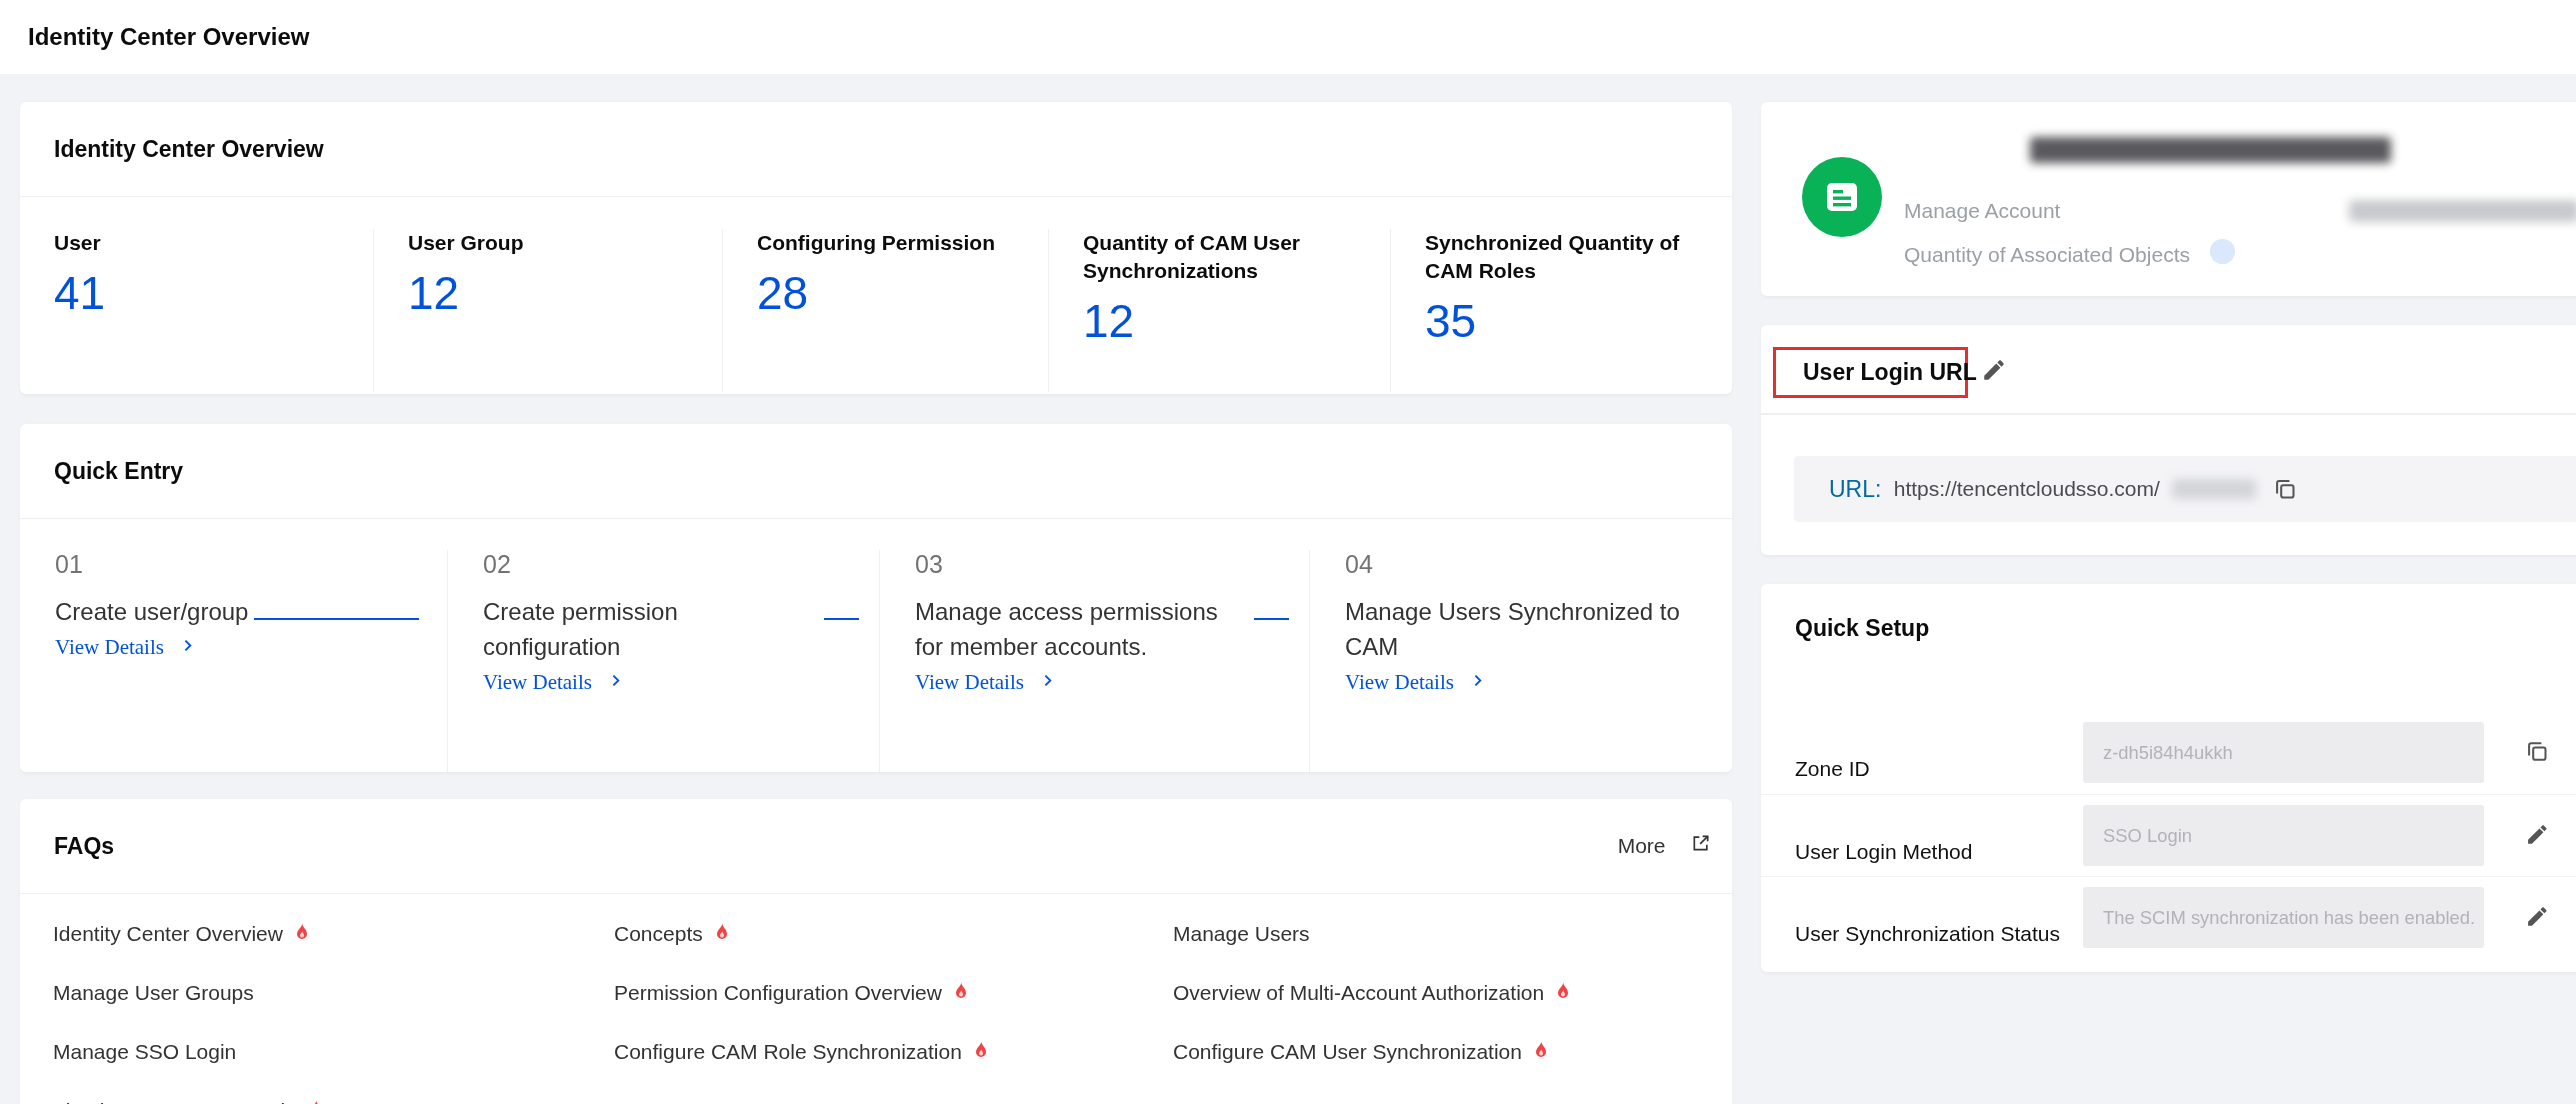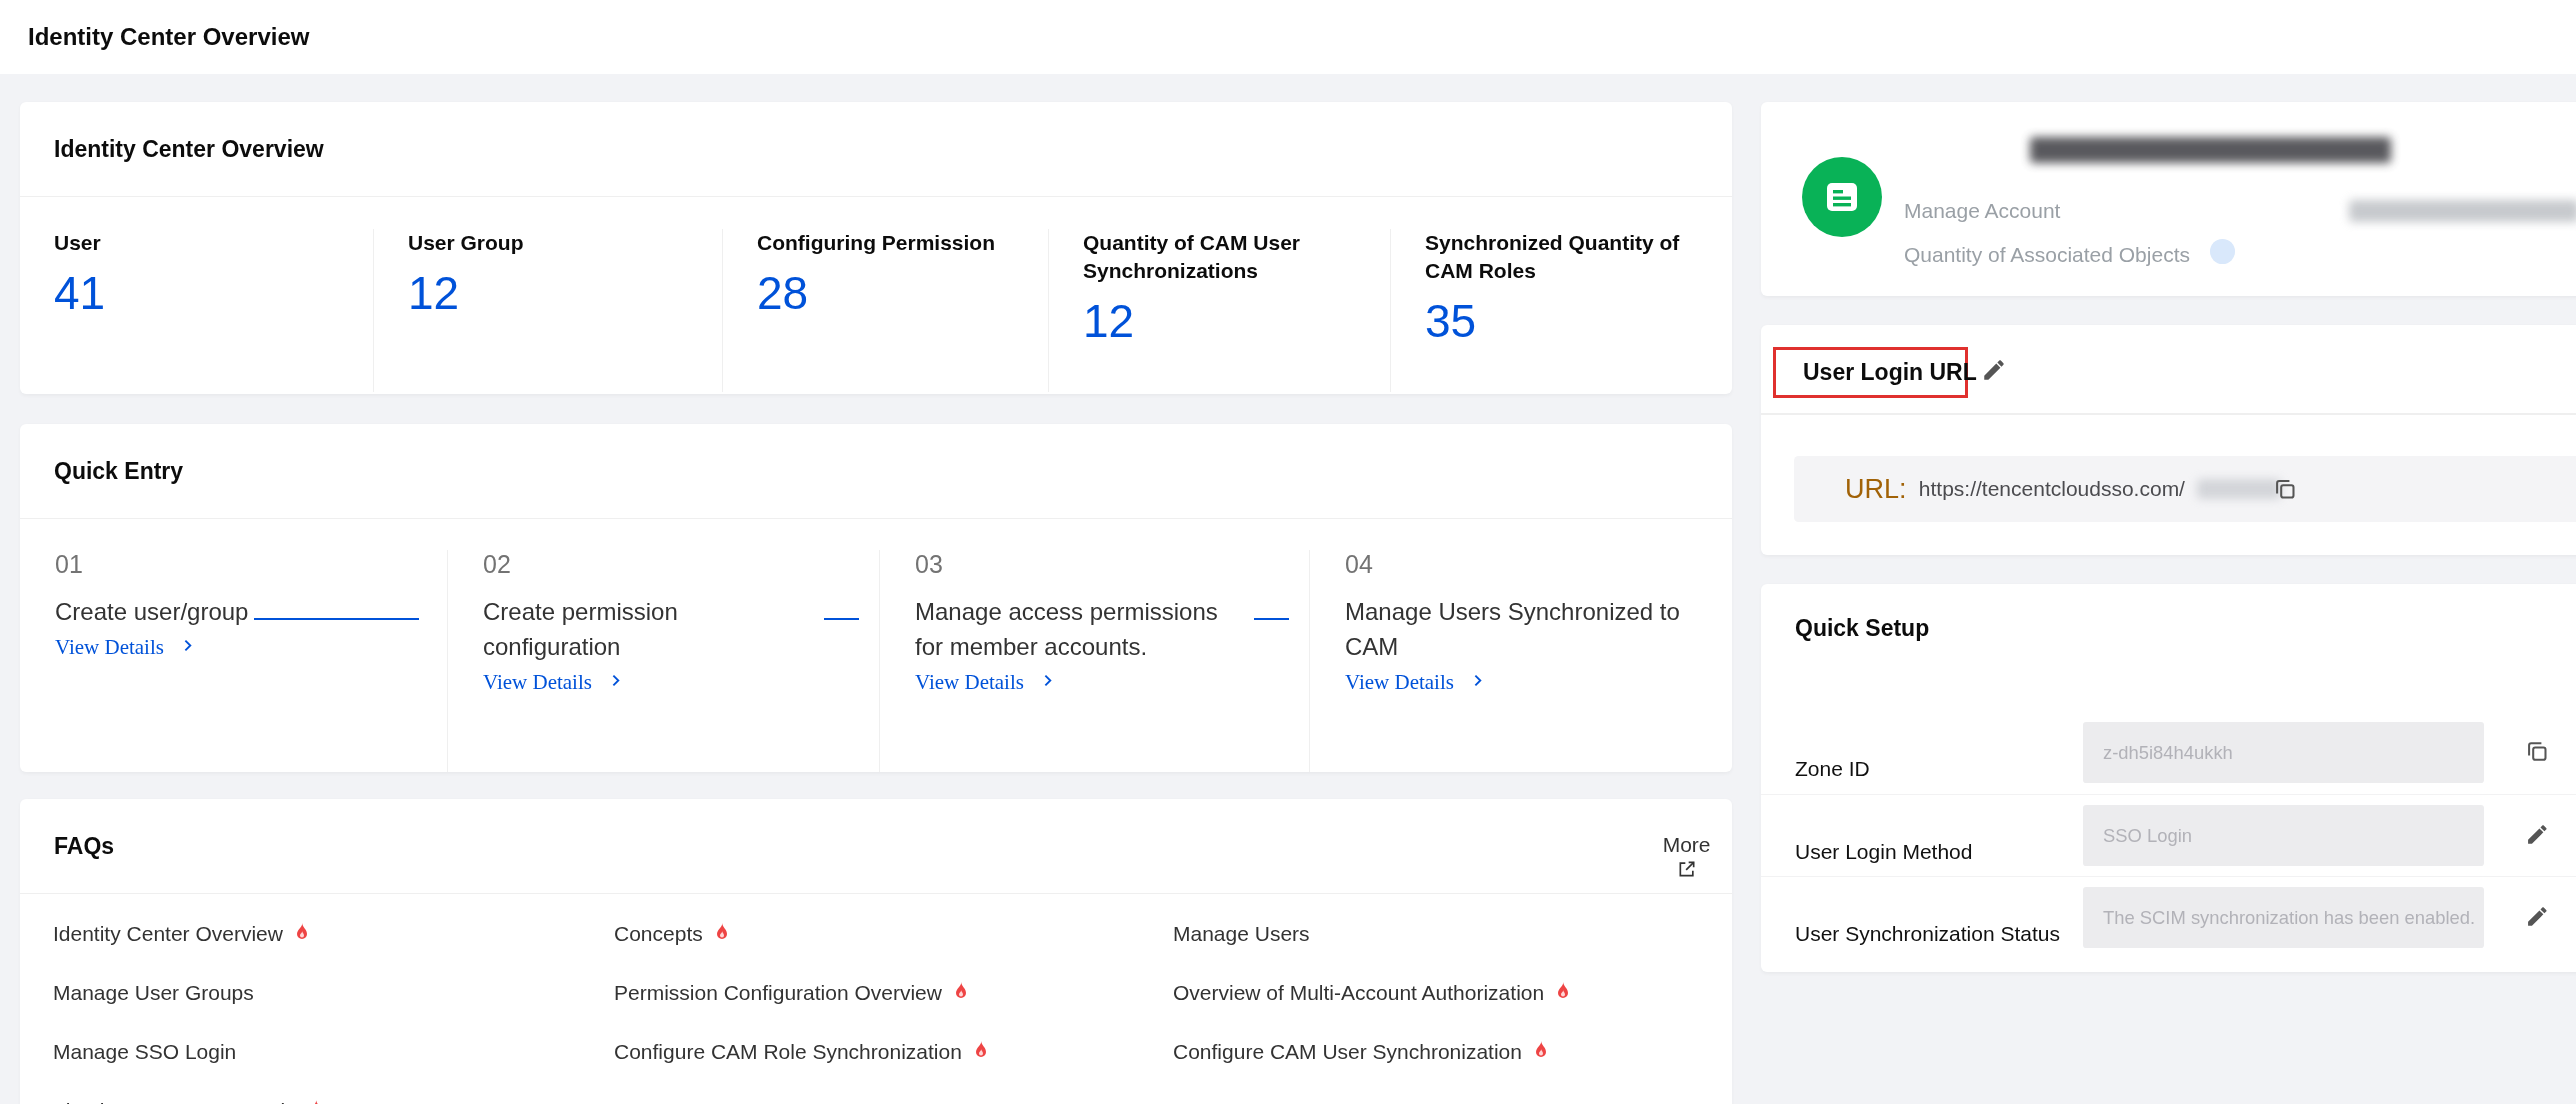--- a/index.html
+++ b/index.html
@@ -43,22 +43,22 @@
   .step-text { margin-top:15.4px; font-size:24px; color:#333; line-height:35px; }
   .view-details {
     margin-top:6px; display:inline-flex; align-items:center; gap:15px;
     font-size:21px; color:#0052d9; cursor:pointer; background:none; border:none;
     font-family:Liberation Serif, serif;
   }
   .connector { position:absolute; height:2.3px; background:#0052d9; top:68px; }
 
   
   .more-link {
-    position:absolute; right:21.5px; top:34px; display:flex; align-items:center; gap:2px;
-    font-size:21px; color:#333; cursor:pointer;flex-direction:column;
+    position:absolute; right:21.5px; top:34px; display:flex; align-items:center; gap:25px;
+    font-size:21px; color:#333; cursor:pointer;
   }
   .faq-col { position:absolute; top:121px; display:flex; flex-direction:column; gap:31px; }
   .faq-link {
     display:flex; align-items:center; gap:9.2px; height:28px;
     font-size:21px; color:#333; cursor:pointer; white-space:nowrap;
   }
 
   
   .acct-icon {
     position:absolute; left:41px; top:55px; width:80px; height:80px;
@@ -80,21 +80,21 @@
   }
   .url-title {
     position:absolute; left:33px; top:23px; height:48px; display:flex; align-items:center;
     font-size:23px; font-weight:700; color:#0c0c0c;margin-left:9px;
   }
   .url-bar {
     position:absolute; left:33px; top:131px; width:859px; height:66px;
     background:#f4f4f6; border-radius:4.6px; display:flex; align-items:center;
     padding-left:35px; gap:12.3px;
   }
-  .url-label { font-size:27px; color:#a16207;margin-left:16px; }
+  .url-label { font-size:23px; color:#0369a1; }
   .url-value { font-size:21px; color:#4b4b4f; }
 
   .qs-title {
     height:88px; display:flex; align-items:center; padding-left:34px;
     font-size:23px; font-weight:700; color:#0c0c0c;
   }
   .qs-rows { position:absolute; left:0; right:0; top:128px; }
   .qs-row { position:relative; height:82px; }
   .qs-row + .qs-row { border-top:1.5px solid #f2f2f3; }
   .qs-label {

